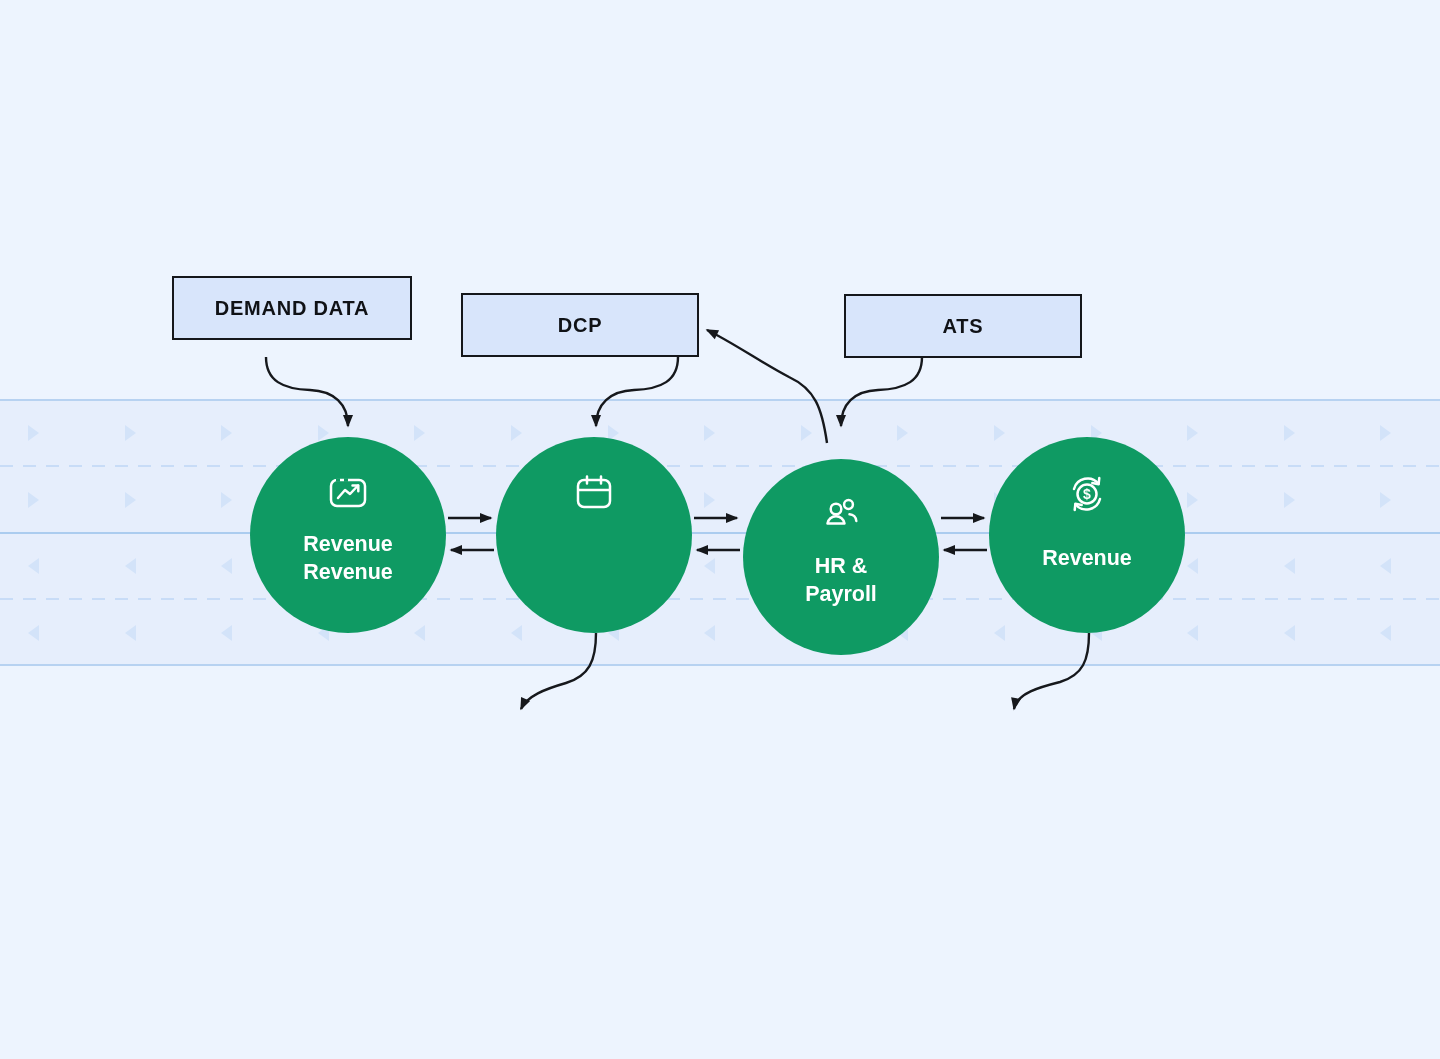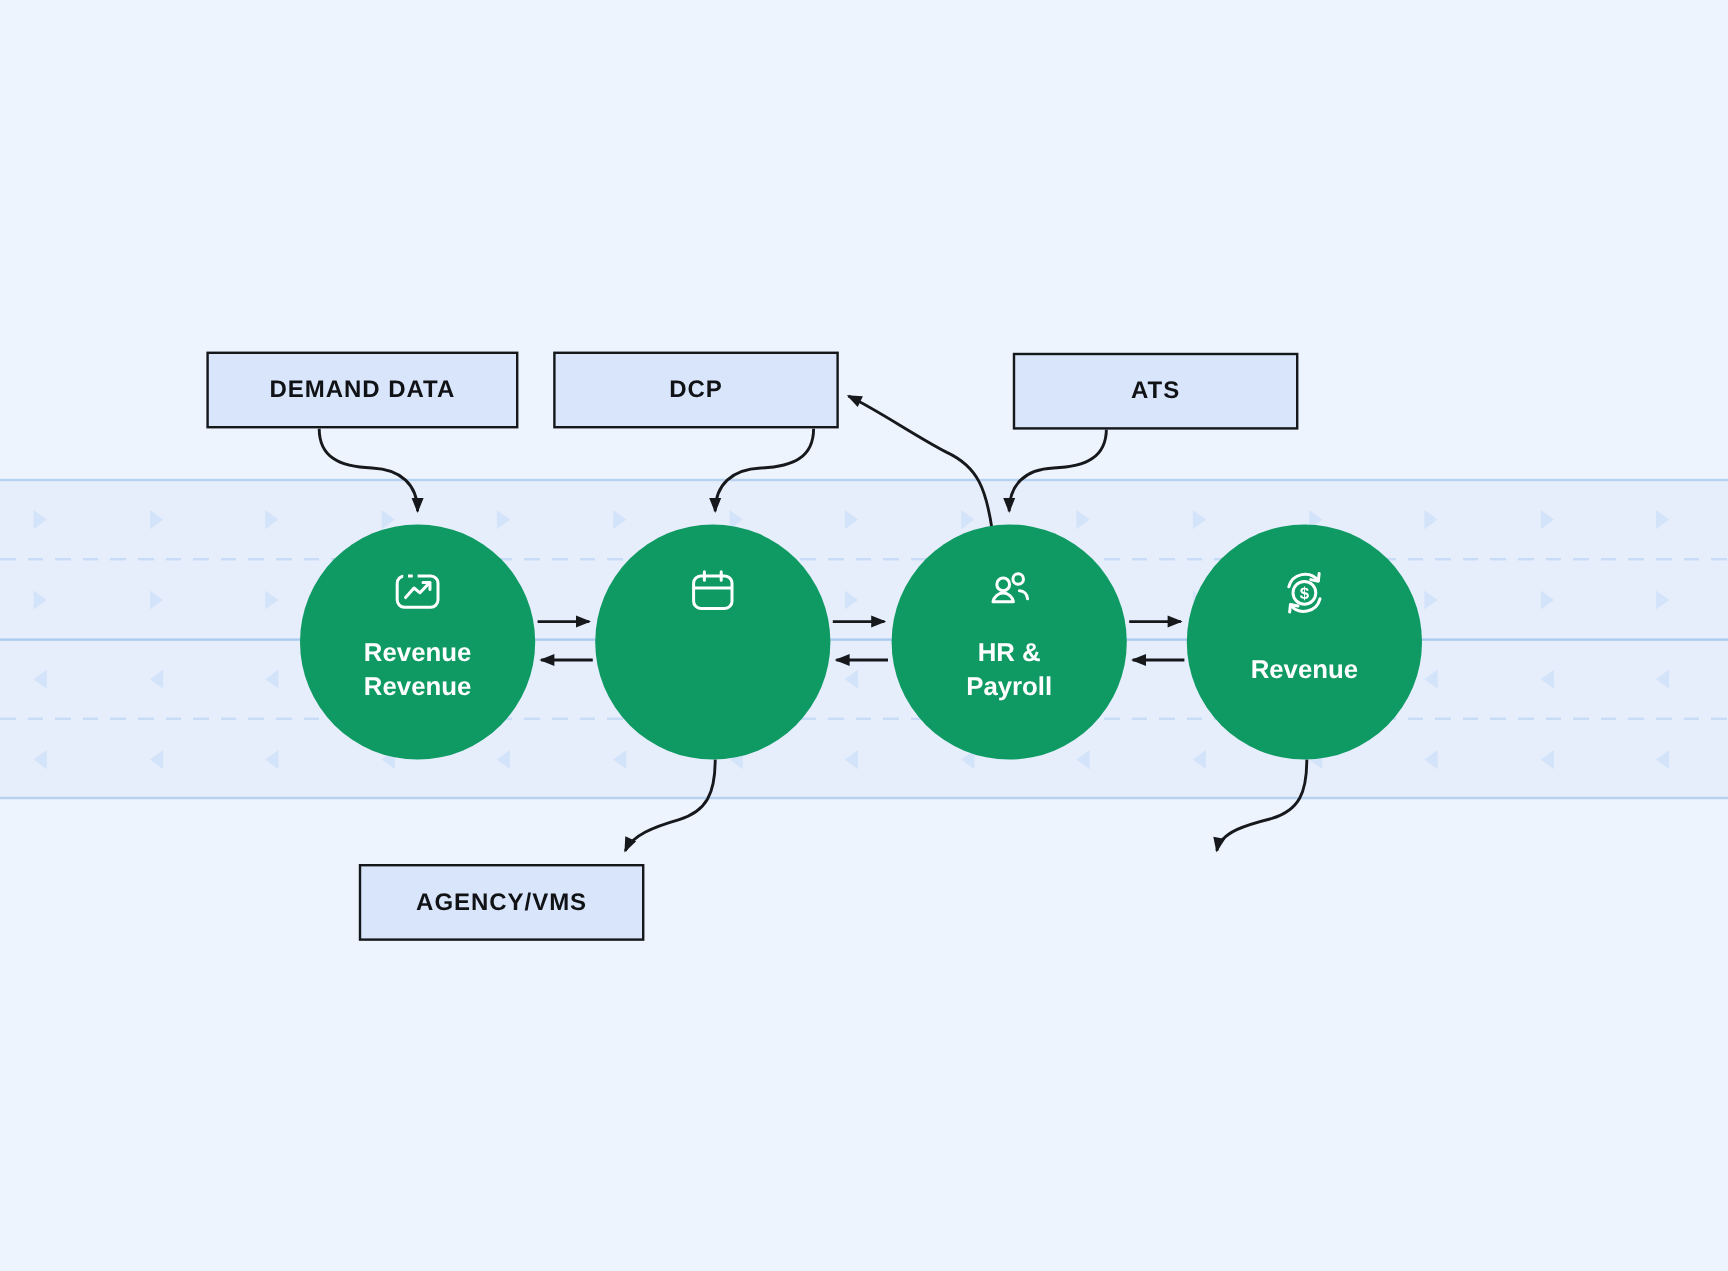--- a/index.html
+++ b/index.html
@@ -132,31 +132,28 @@
     <path class="edge" marker-end="url(#ah)" d="M1089,633 C1089,660 1083,675 1060,682 C1040,687 1017,693 1014,709"></path>
 
     <path class="edge" marker-end="url(#ah)" d="M448,518 L491,518"></path>
     <path class="edge" marker-end="url(#ah)" d="M494,550 L451,550"></path>
     <path class="edge" marker-end="url(#ah)" d="M694,518 L737,518"></path>
     <path class="edge" marker-end="url(#ah)" d="M740,550 L697,550"></path>
     <path class="edge" marker-end="url(#ah)" d="M941,518 L984,518"></path>
     <path class="edge" marker-end="url(#ah)" d="M987,550 L944,550"></path>
   </svg>
 
-  <div class="sys-box" style="left:172px;top:293px;width:260px">
+  <div class="sys-box" style="left:172px;top:276px;width:240px">
     <span>DEMAND DATA</span>
   </div>
   <div class="sys-box" style="left:461px;top:293px">
     <span>DCP</span>
   </div>
   <div class="sys-box" style="left:844px;top:294px">
     <span>ATS</span>
-  </div>
-  <div class="sys-box" style="left:299px;top:720px">
-    <span>AGENCY/VMS</span>
   </div>
 
   <div class="node" style="left:250px;top:437px">
     <svg class="node-icon" viewBox="0 0 48 48">
       <rect x="7" y="11" width="34" height="26" rx="6"></rect>
       <path class="gap" d="M12 11 h4 M20 11 h4"></path>
       <path d="M14 29 L21 21 L26 25 L34 16.5"></path>
       <path d="M28.5 16.5 H34.3 V22.3"></path>
     </svg>
     <div class="node-label">
@@ -166,21 +163,21 @@
   </div>
 
   <div class="node" style="left:496px;top:437px">
     <svg class="node-icon" viewBox="0 0 48 48">
       <rect x="8" y="11" width="32" height="27" rx="6"></rect>
       <path d="M17 7.5 V14.5 M31 7.5 V14.5"></path>
       <path d="M9 21 H39"></path>
     </svg>
   </div>
 
-  <div class="node" style="left:743px;top:437px">
+  <div class="node" style="left:743px;top:459px">
     <svg class="node-icon" viewBox="0 0 48 48">
       <circle cx="19" cy="18" r="5.3"></circle>
       <path d="M10.5 32.5 a8.6 8.6 0 0 1 17 0 z"></path>
       <circle cx="31.5" cy="13.5" r="4.4"></circle>
       <path d="M32.5 23.2 c3.8 0.2 6.5 3 6.8 6.8"></path>
     </svg>
     <div class="node-label">
       <span class="node-line">HR &amp;</span>
       <span class="node-line">Payroll</span>
     </div>

